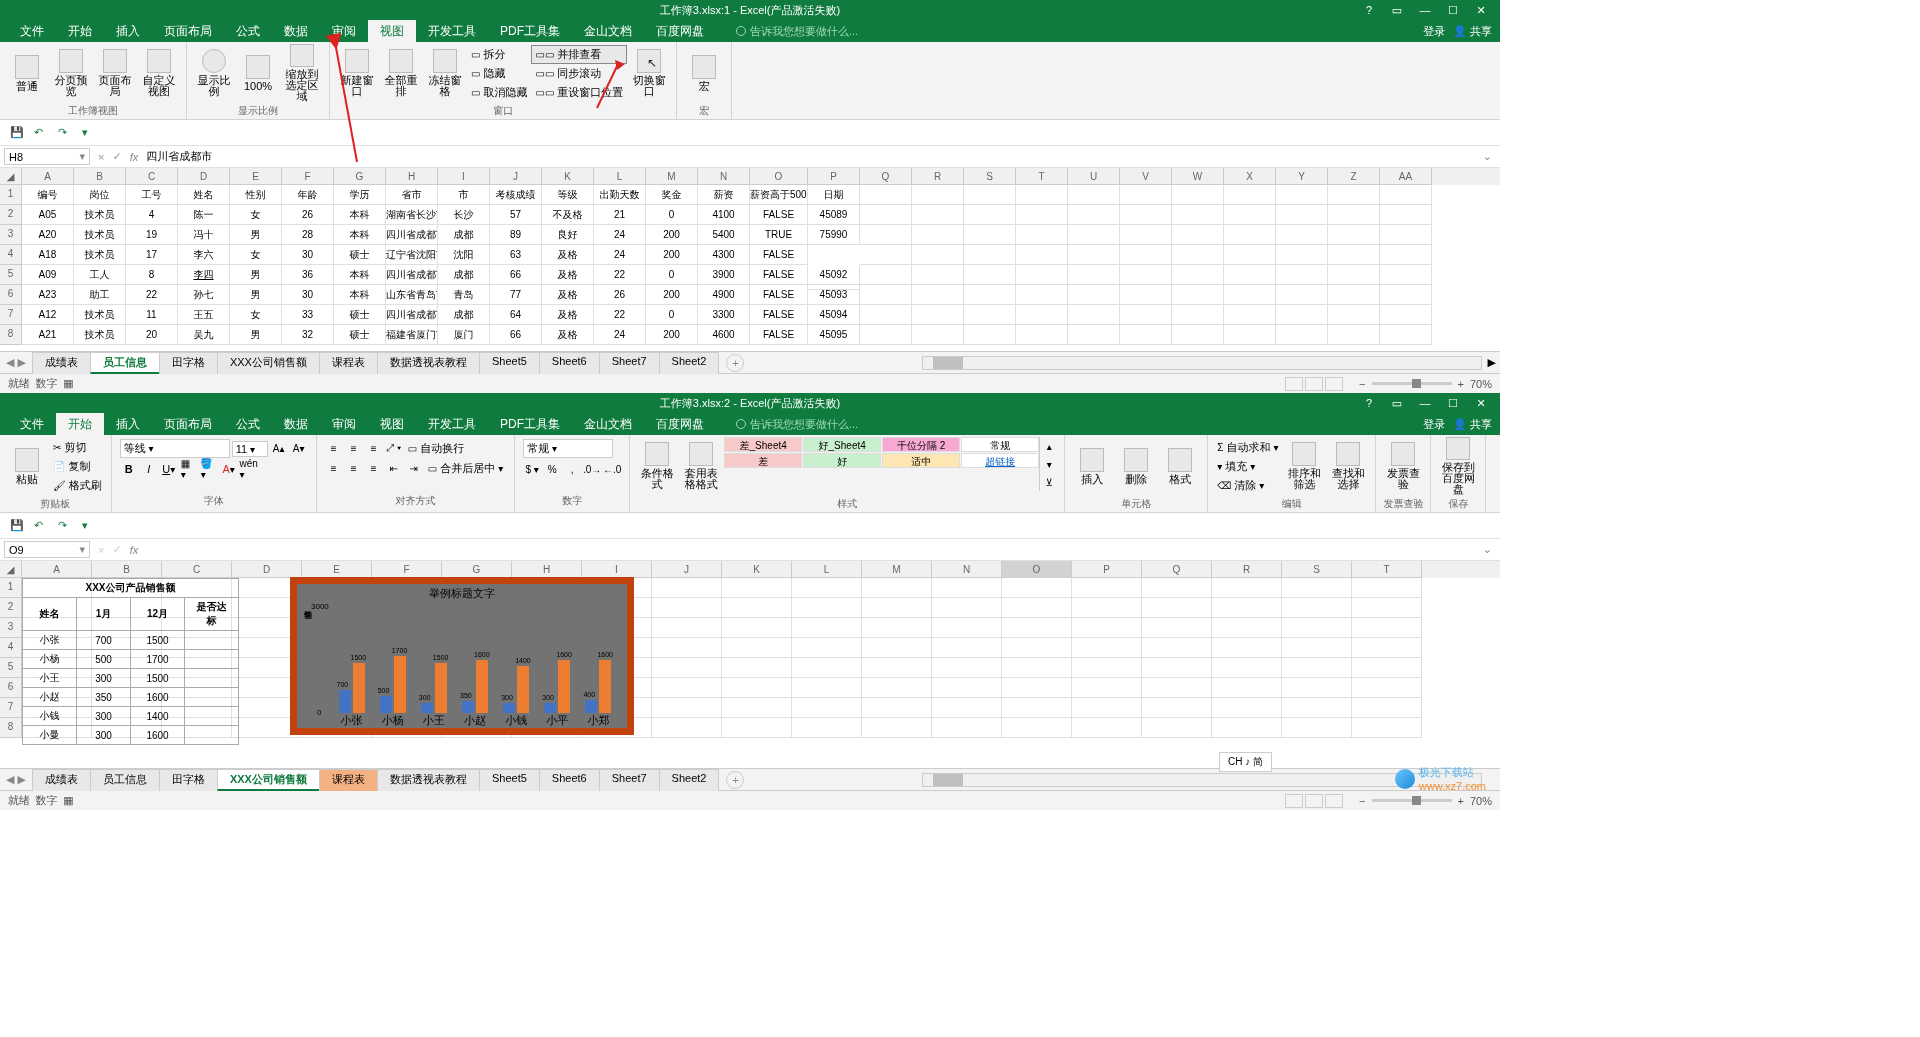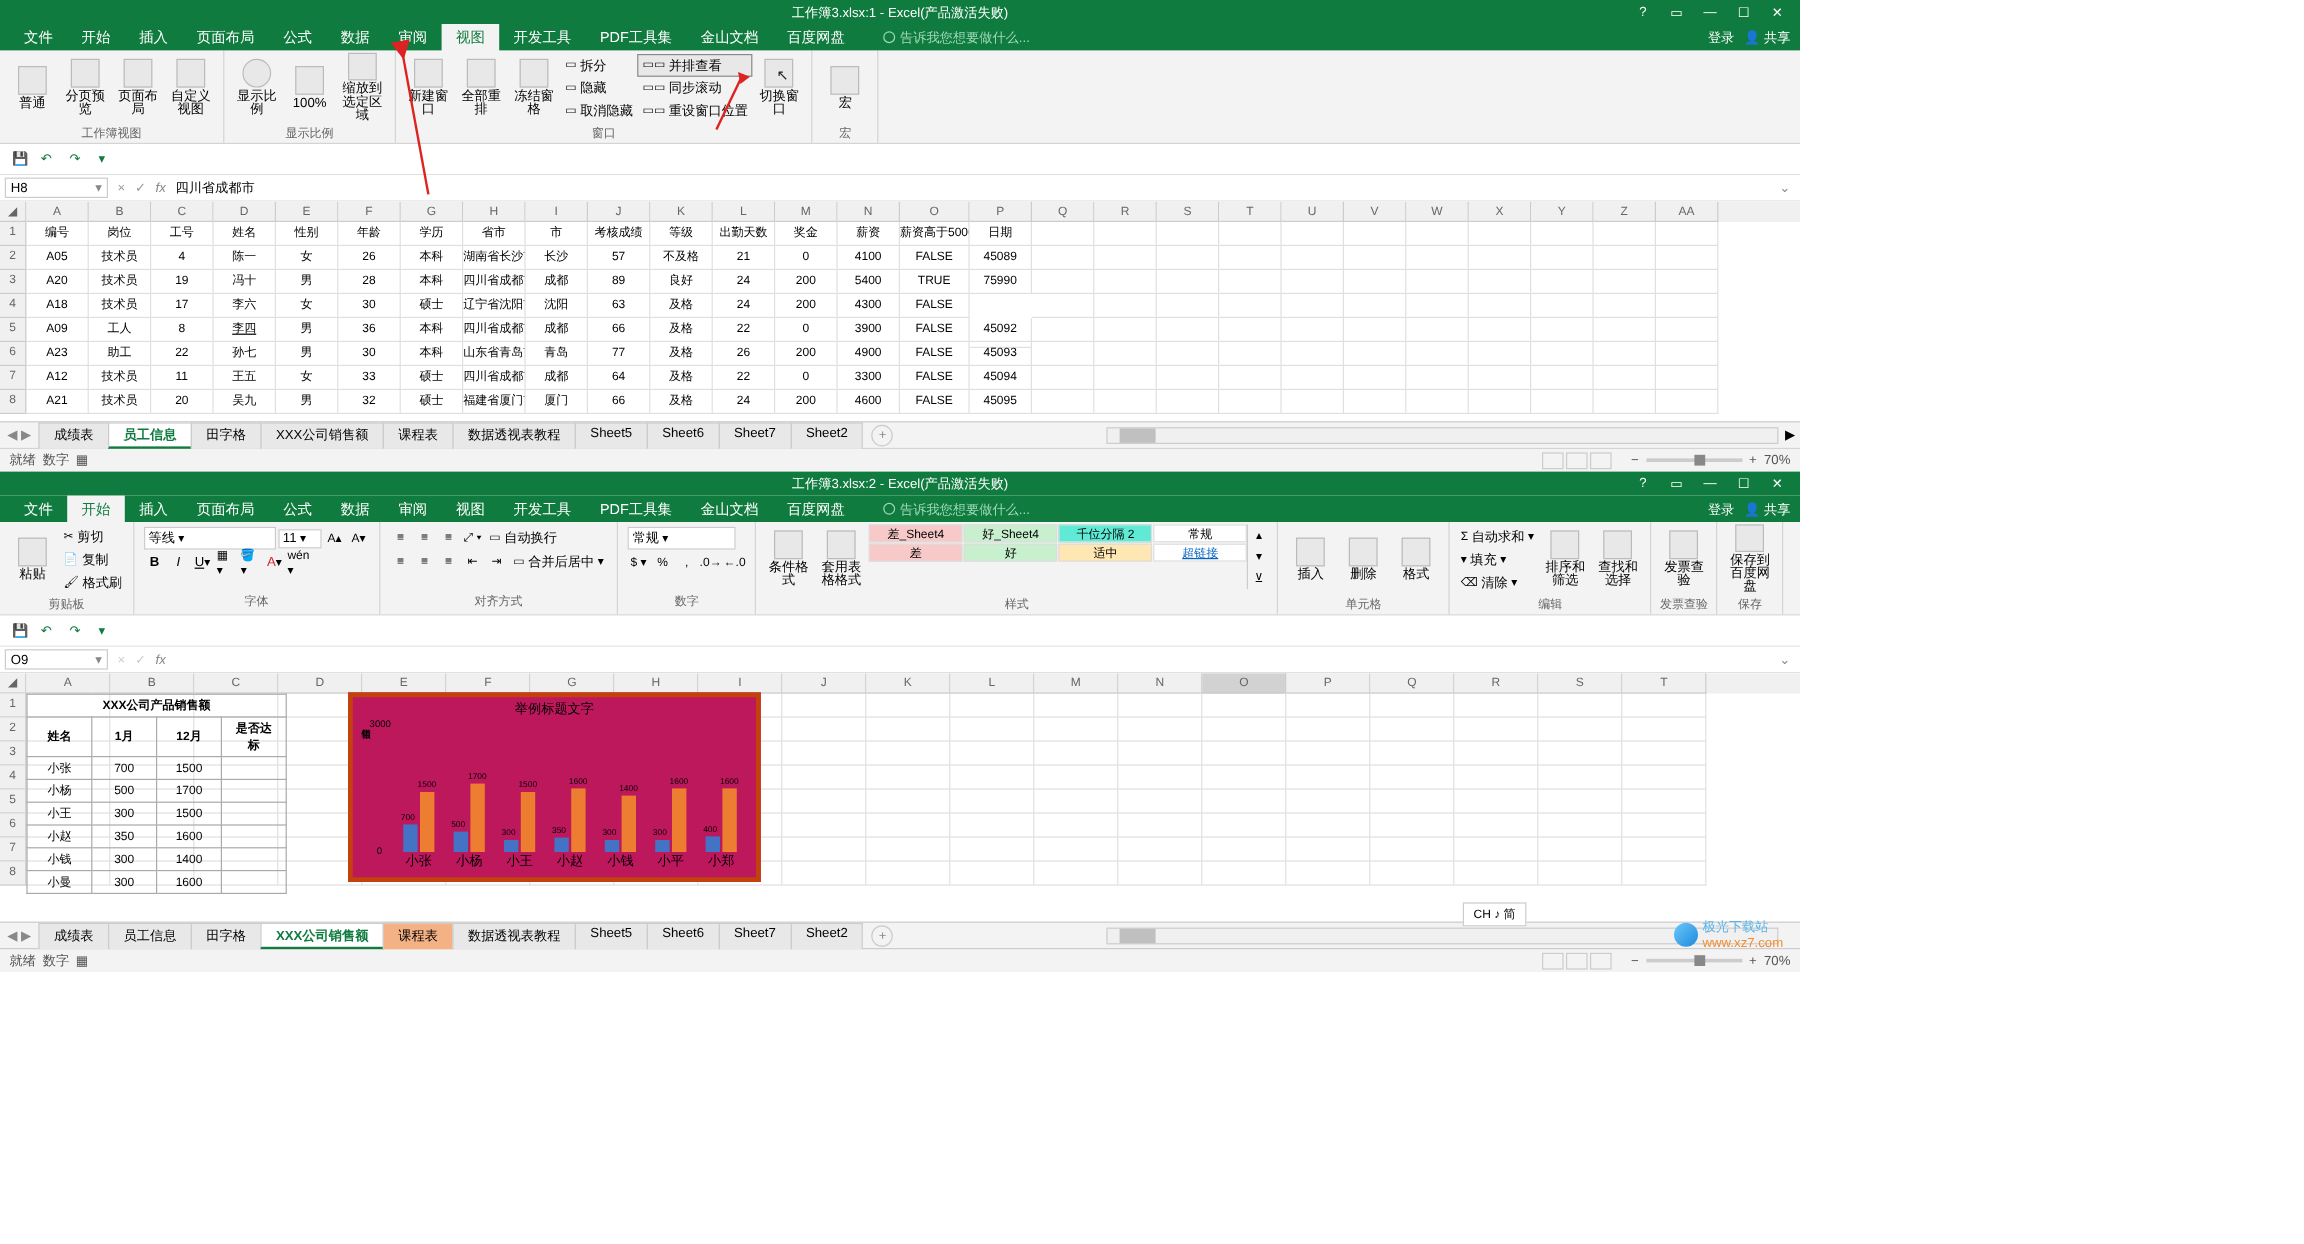--- a/index.html
+++ b/index.html
@@ -60,21 +60,21 @@
 .arrow-red{position:absolute;pointer-events:none;z-index:100}
 .arrow1{left:335px;top:42px}
 .arrow2{left:597px;top:62px}
 .cursor-icon{position:absolute;left:647px;top:56px;font-size:12px;color:#222;z-index:101}
 svg.arrow{overflow:visible}
 .style-cell{width:78px;height:15px;font-size:10px;text-align:center;line-height:15px;border:1px solid #ddd}
 .font-controls{display:flex;flex-direction:column;gap:2px;padding:2px}
 .font-row{display:flex;gap:2px;align-items:center}
 .font-select{border:1px solid #ccc;padding:1px 3px;font-size:10px;background:#fff}
 .mini-btn{width:18px;height:18px;border:1px solid transparent;display:flex;align-items:center;justify-content:center;font-size:10px;cursor:pointer}
-.chart-area{position:absolute;left:290px;top:16px;width:344px;height:158px;border:4px solid #c2410c;background:#be185d}
+.chart-area{position:absolute;left:290px;top:16px;width:344px;height:158px;border:7px solid #c2410c;background:#737373}
 .chart-title{text-align:center;font-size:11px;padding:2px}
 .chart-bars{display:flex;justify-content:space-around;align-items:flex-end;height:110px;padding:0 8px;position:relative}
 .bar-group{display:flex;gap:2px;align-items:flex-end}
 .bar{width:12px}
 .bar.blue{background:#4472c4}
 .bar.orange{background:#ed7d31}
 .chart-x{display:flex;justify-content:space-around;font-size:9px;padding:0 8px}
 .second-table{border-collapse:collapse}
 .second-table td,.second-table th{border:1px solid #aaa;text-align:center;font-size:10px;padding:2px 8px}
 .ime-badge{position:absolute;right:228px;bottom:38px;border:1px solid #ccc;padding:2px 8px;background:#fff;font-size:10px}
@@ -674,21 +674,21 @@
           </div>
         <div class="big-btn">
             <div class="icon"></div>
             <span>套用表格格式</span>
           </div>
         <div id="styleGallery" style="display: flex;">
             <div style="display:flex;flex-direction:column;gap:1px">
               <div style="display:flex;gap:1px">
                 <div class="style-cell" style="background:#f8c9c9;">差_Sheet4</div>
                 <div class="style-cell" style="background:#c8efce;">好_Sheet4</div>
-                <div class="style-cell" style="background:#5eead4;">千位分隔 2</div>
+                <div class="style-cell" style="background:#f9a8d4;">千位分隔 2</div>
                 <div class="style-cell" style="background:#fff;">常规</div>
               </div>
               <div style="display:flex;gap:1px">
                 <div class="style-cell" style="background:#f8c9c9;">差</div>
                 <div class="style-cell" style="background:#c8efce;">好</div>
                 <div class="style-cell" style="background:#ffe7b3;">适中</div>
                 <div class="style-cell" style="background:#fff;color:#0563c1;text-decoration:underline">超链接</div>
               </div>
             </div>
             <div style="display:flex;flex-direction:column;border-left:1px solid #ccc">

